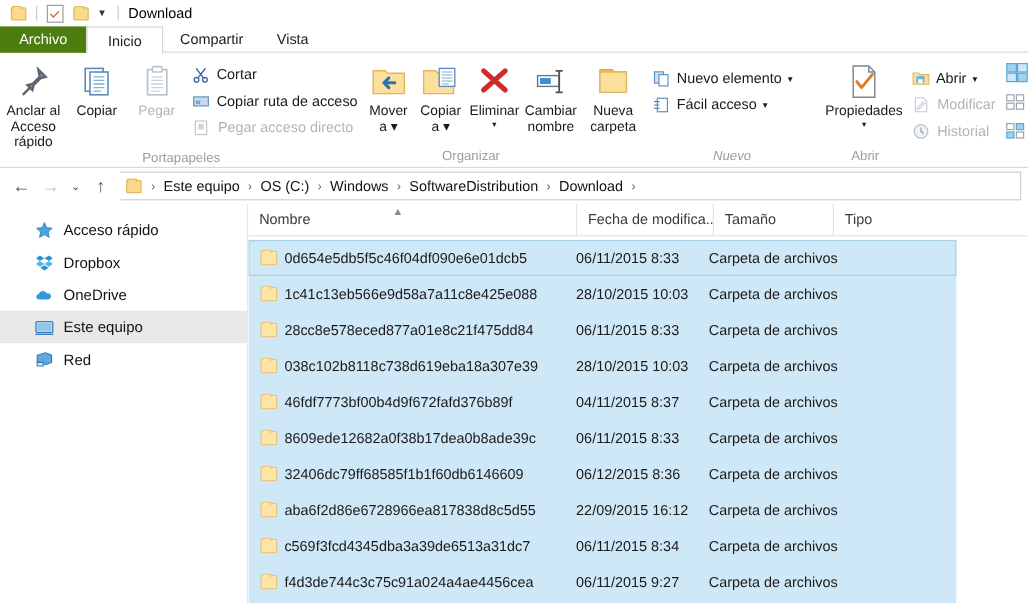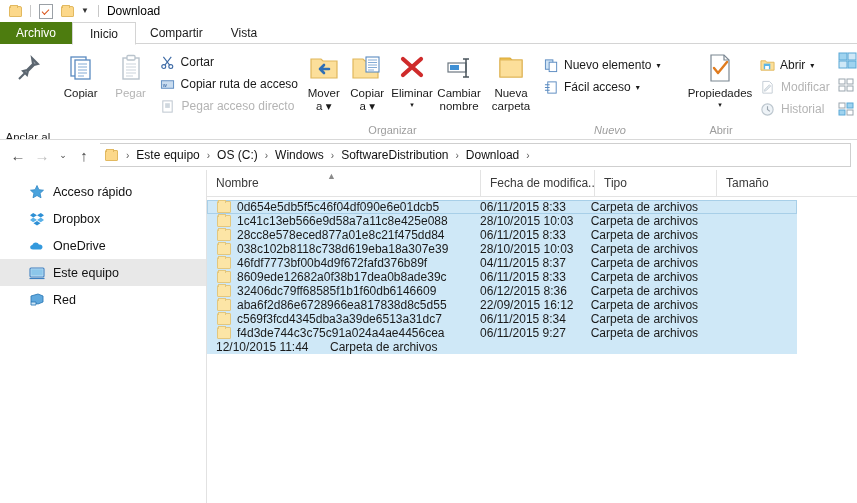--- a/index.html
+++ b/index.html
@@ -71,21 +71,21 @@
   .colhead{height:26px;display:flex;align-items:center;border-bottom:1px solid #e3e3e3;position:relative;background:#fff;}
   .col{font-size:12px;color:#3a3a3a;padding-left:9px;box-sizing:border-box;position:relative;height:26px;display:flex;align-items:center;white-space:nowrap;overflow:hidden;}
   .col + .col{border-left:1px solid #e3e3e3;}
   .c-name{width:273px;}
   .c-date{width:114px;}
   .c-type{width:122px;}
   .c-size{width:100px;}
   .sortmark{position:absolute;left:120px;top:1px;font-size:9px;color:#8a8a8a;}
 
   .rows{flex:1;overflow:hidden;padding-top:3px;}
-  .row{height:14px;display:flex;align-items:center;background:#cfe8f7;}
+  .row{height:30px;display:flex;align-items:center;background:#cfe8f7;}
   .row.focus{outline:1px solid #a8cfe8;outline-offset:-1px;}
   .row .cell{font-size:12px;color:#1a1a1a;padding-left:9px;box-sizing:border-box;white-space:nowrap;overflow:hidden;display:flex;align-items:center;}
   .row .cell.name{width:273px;padding-left:0;gap:6px;}
   .row .cell.date{width:114px;}
   .row .cell.type{width:122px;}
   .row .cell.size{width:100px;}
   .rowfolder{width:14px;height:12px;position:relative;margin-left:10px;flex:0 0 14px;}
   .rowfolder i{position:absolute;inset:0;background:#fce5a6;border:1px solid #e3c77e;border-radius:1px;}
   .rowfolder i:before{content:"";position:absolute;left:0;top:-2px;width:6px;height:2px;background:#fce5a6;border:1px solid #e3c77e;border-bottom:none;}
   .selband{width:590px;}
@@ -113,21 +113,21 @@
     <div class="tab file">Archivo</div>
     <div class="tab active">Inicio</div>
     <div class="tab">Compartir</div>
     <div class="tab">Vista</div>
   </div>
 
   <div class="ribbon">
 
     <div class="rgroup" style="width:302px;">
       <div class="gitems">
-        <div class="bigbtn" style="width:72px;gap:44px;">
+        <div class="bigbtn" style="width:72px;">
           <div class="ico">
             <svg width="30" height="30" viewBox="0 0 30 30">
                 <g fill="none" stroke="#5c6670" stroke-width="2">
                   <path d="M19 5l6 6-4 1-6 6-1 4-2-2-6 6 6-6-2-2 4-1 6-6z" fill="#8d969e" stroke="#5c6670"></path>
                 </g>
               </svg>
           </div>
           <span class="cap">Anclar al</span>
           <span class="cap">Acceso rápido</span>
         </div>
@@ -437,22 +437,22 @@
       </div>
     </div>
 
     <div class="content">
       <div class="colhead">
         <div class="col c-name">
           <span>Nombre</span>
           <span class="sortmark">▲</span>
         </div>
         <div class="col c-date">Fecha de modifica...</div>
+        <div class="col c-size">Tamaño</div>
         <div class="col c-type">Tipo</div>
-        <div class="col c-size">Tamaño</div>
       </div>
 
       <div class="rows">
         <div class="row focus selband">
           <div class="cell name">
               <span class="rowfolder">
                 <i></i>
               </span>
               <span>0d654e5db5f5c46f04df090e6e01dcb5</span>
             </div>

